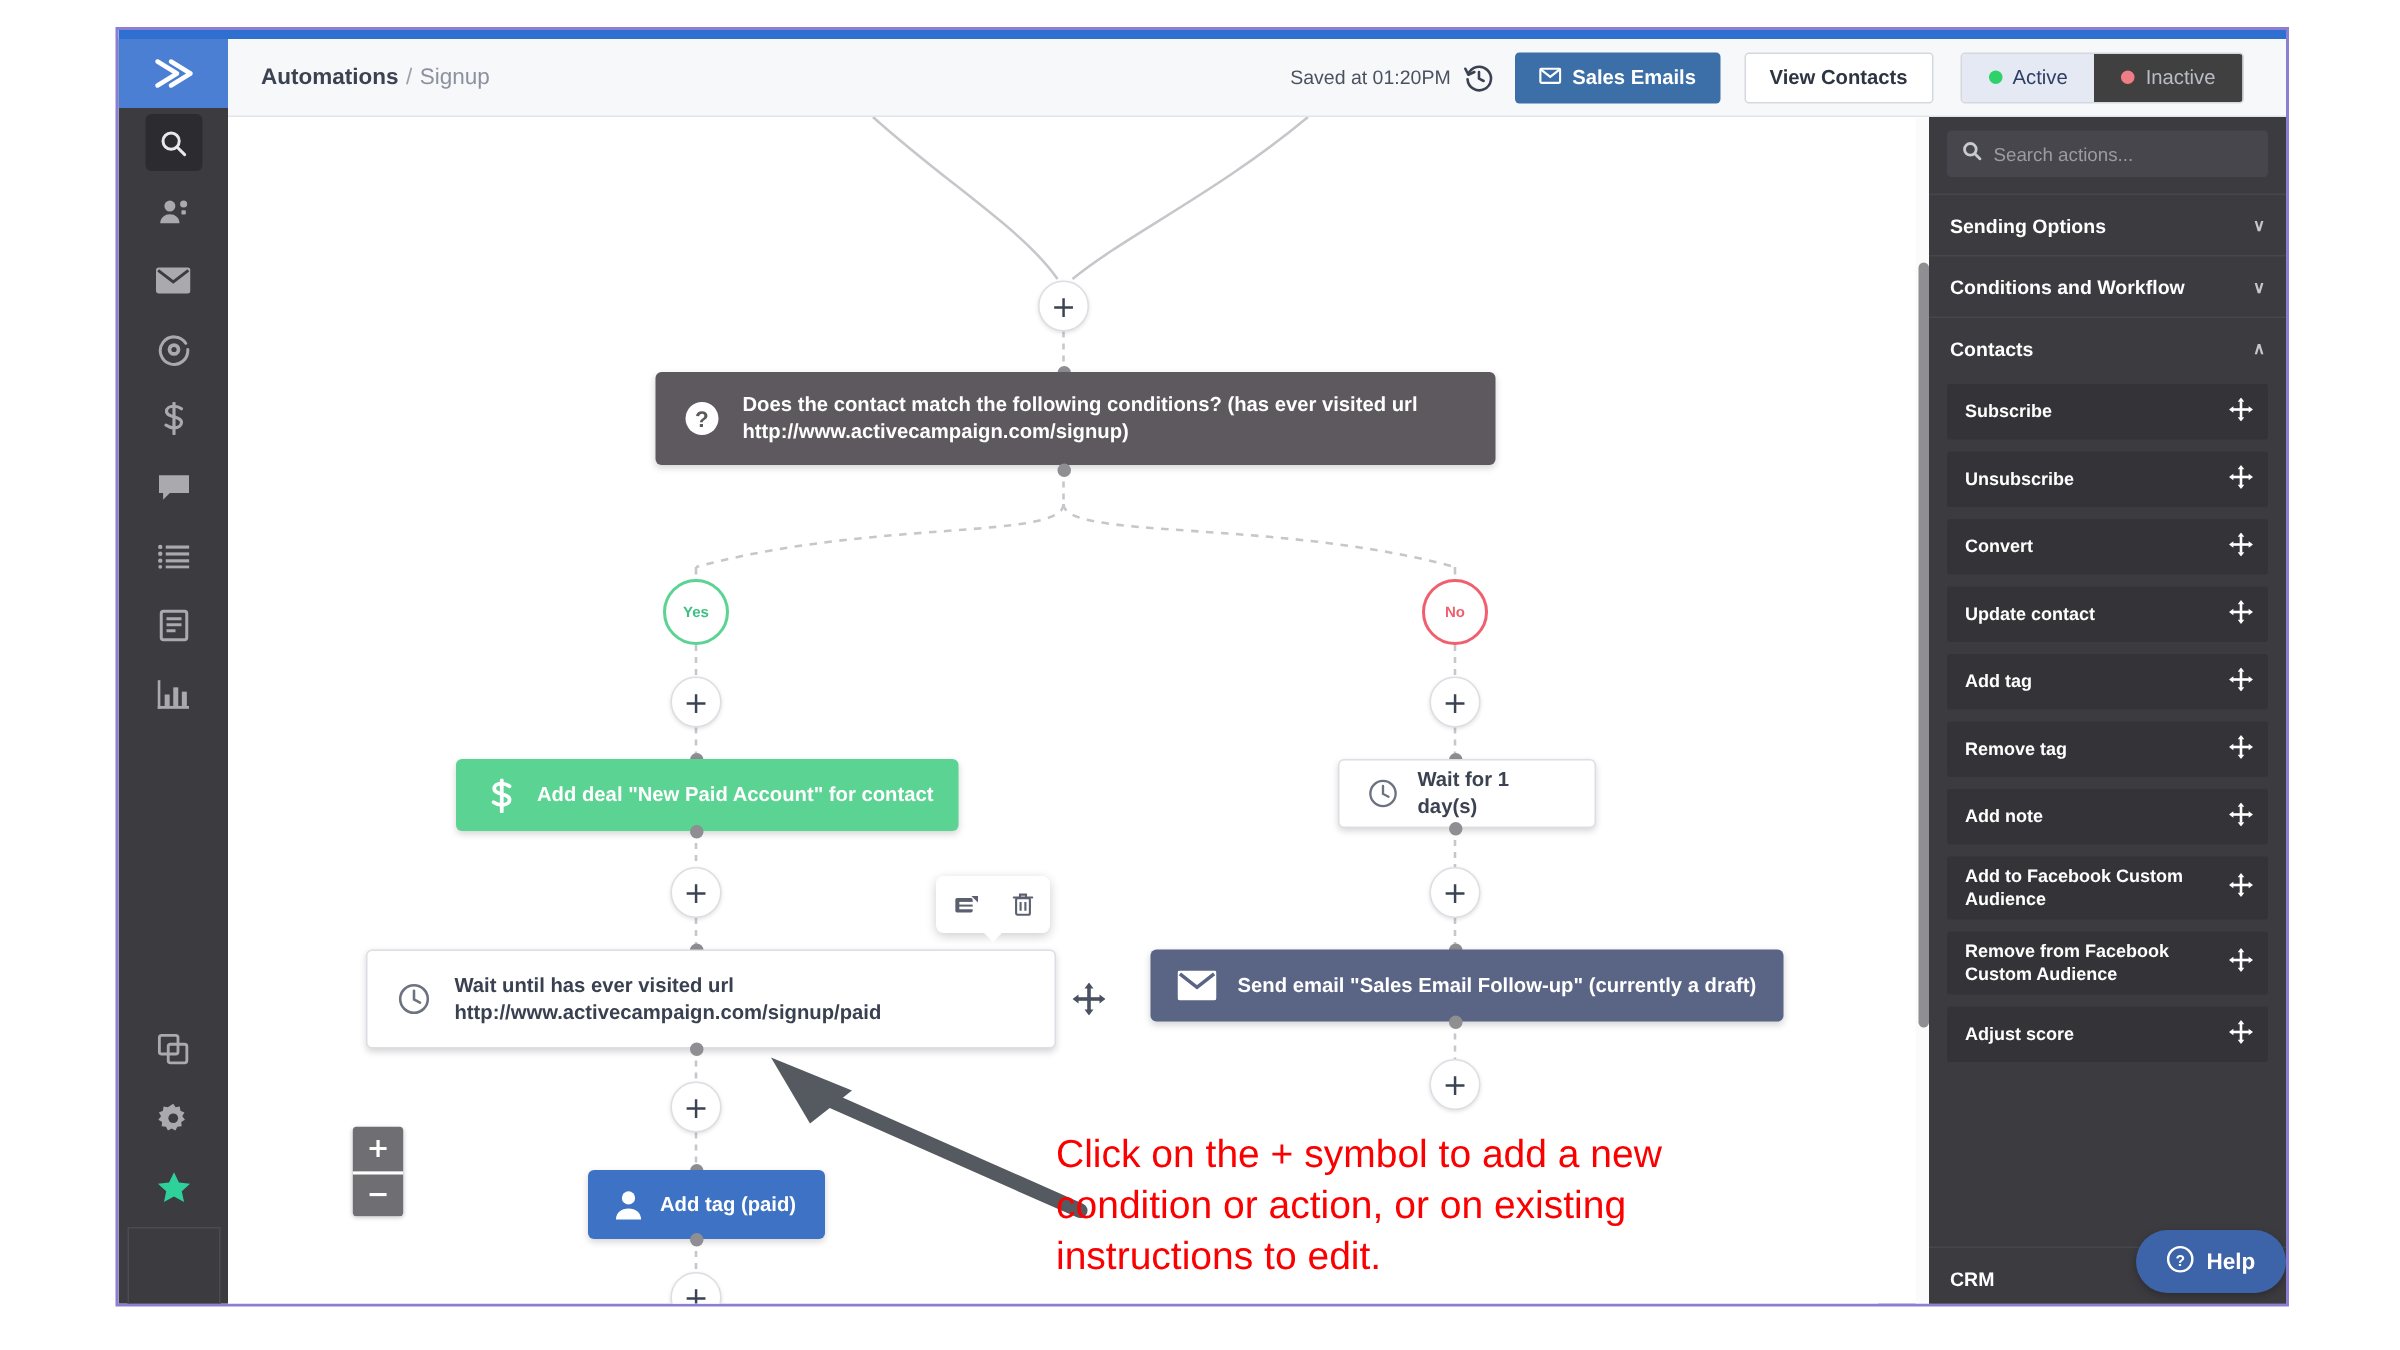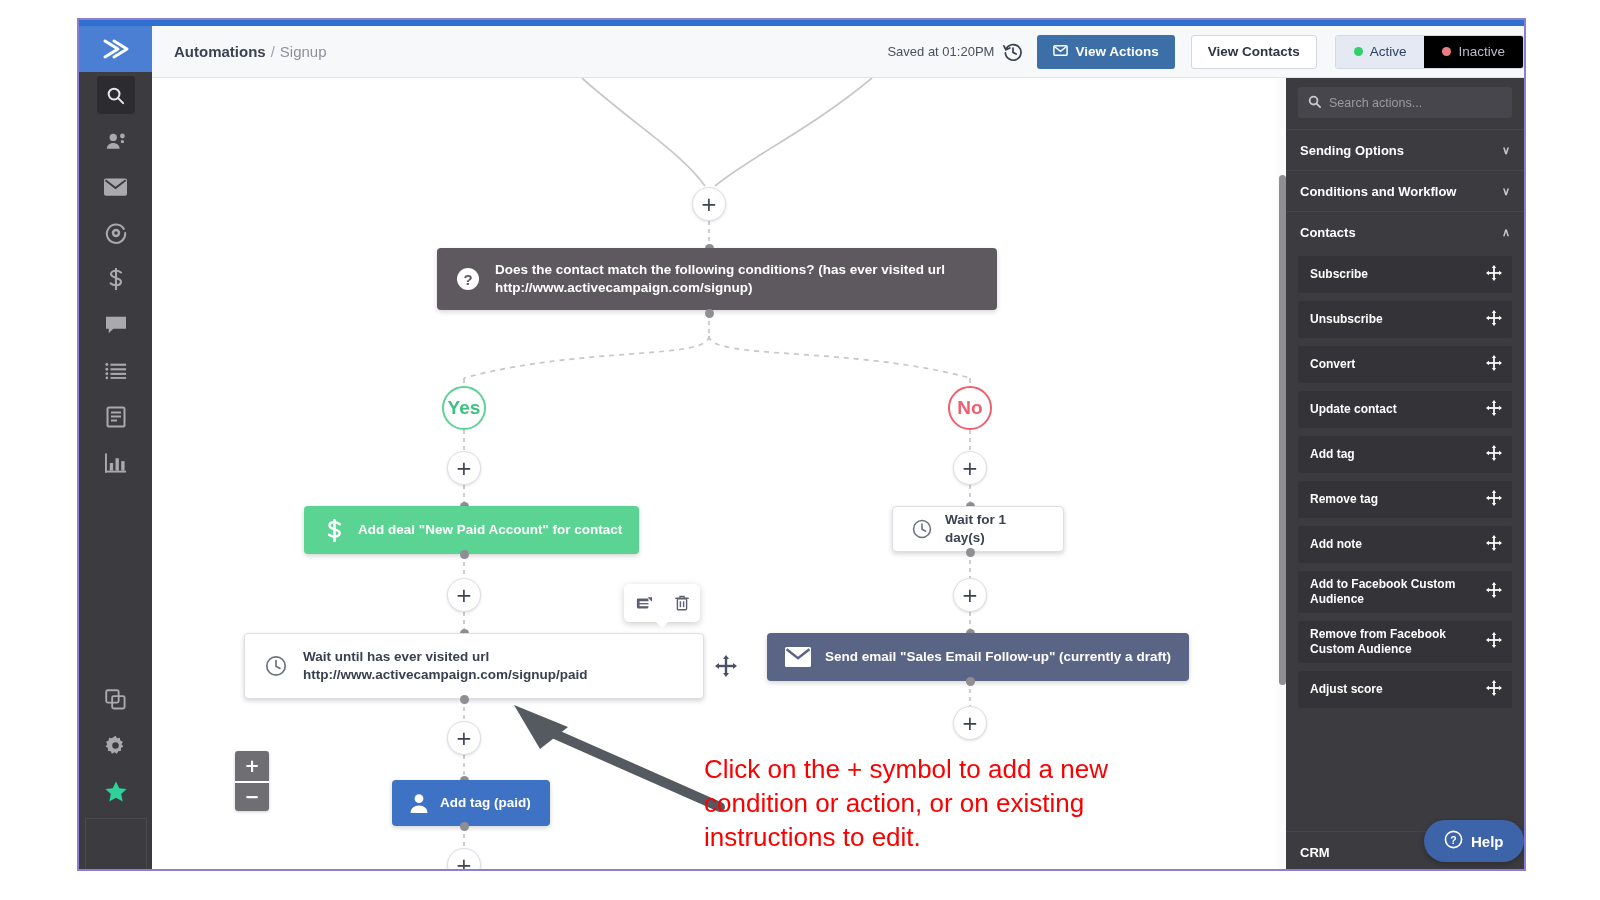--- a/index.html
+++ b/index.html
@@ -63,21 +63,21 @@
     display: flex; align-items: center;
   }
   #breadcrumb {
     margin-left: 22px;
     font-size: 15px; font-weight: bold; color: #3b4252;
     white-space: nowrap;
   }
   #breadcrumb .sep { color: #9aa0ad; font-weight: normal; margin: 0 5px; }
   #breadcrumb .crumb2 { color: #8b919e; font-weight: normal; }
   #header-right {
-    margin-left: auto; 
+    margin-left: auto; margin-right: 28px;
     display: flex; align-items: center; gap: 0;
   }
   #saved-text { font-size: 13px; color: #4a5160; white-space: nowrap; }
   #history-icon { margin: 0 14px 0 9px; color: #3b4252; display: flex; }
   .hbtn {
     height: 34px; display: flex; align-items: center; justify-content: center;
     font-size: 13.5px; font-weight: bold; white-space: nowrap;
     border-radius: 3px; cursor: pointer;
   }
   #view-emails-btn {
@@ -88,21 +88,21 @@
     background: #ffffff; color: #2d3442;
     border: 1px solid #d5d8de; padding: 0 16px; margin-right: 18px;
   }
   #status-toggle { display: flex; height: 34px; border-radius: 3px; overflow: hidden;
     border: 1px solid #d5d8de; }
   .status-seg {
     display: flex; align-items: center; gap: 7px;
     padding: 0 18px; font-size: 13.5px; font-weight: normal; cursor: pointer;
   }
   #seg-active { background: #e4e9f3; color: #2f3e63; }
-  #seg-inactive { background: #000000; color: #b9bcc4; }
+  #seg-inactive { background: #404040; color: #b9bcc4; }
   .dot { width: 9px; height: 9px; border-radius: 50%; display: inline-block; }
   .dot.green { background: #2fd16b; }
   .dot.red { background: #ef7d85; }
 
   
   #canvas {
     position: absolute; left: 73px; top: 58px;
     width: 1100px; height: 795px;
     background: #ffffff;
     overflow: hidden;
@@ -115,21 +115,21 @@
     box-shadow: 0 1px 3px rgba(0,0,0,0.13);
     display: flex; align-items: center; justify-content: center;
     color: #3b4252; font-size: 20px; line-height: 1; cursor: pointer;
     font-family: "DejaVu Sans", sans-serif;
   }
   .branch-circle {
     position: absolute;
     width: 44px; height: 44px; border-radius: 50%;
     background: #ffffff;
     display: flex; align-items: center; justify-content: center;
-    font-size: 19px; font-weight: bold; cursor: pointer;
+    font-size: 10px; font-weight: bold; cursor: pointer;
   }
   #branch-yes { border: 2px solid #5ad393; color: #3fc083; }
   #branch-no  { border: 2px solid #ef5f6e; color: #ef5f6e; }
 
   .conn-dot {
     position: absolute; width: 9px; height: 9px; border-radius: 50%;
     background: #8e8e93;
   }
 
   .card {
@@ -431,21 +431,21 @@
         </svg>
       </span>
 
       <div class="hbtn" id="view-emails-btn">
         <span>
           <svg width="15" height="11" viewBox="0 0 16 12" fill="none" stroke="#fff" stroke-width="1.6">
               <rect x="0.8" y="0.8" width="14.4" height="10.4" rx="1"></rect>
               <polyline points="1.3,1.6 8,6.8 14.7,1.6"></polyline>
             </svg>
         </span>
-        <span>View Actions</span>
+        <span>Sales Emails</span>
       </div>
 
       <div class="hbtn" id="view-contacts-btn">
         <span>View Contacts</span>
       </div>
 
       <div id="status-toggle">
         <div class="status-seg" id="seg-active">
           <span class="dot green"></span>
           <span>Active</span>

